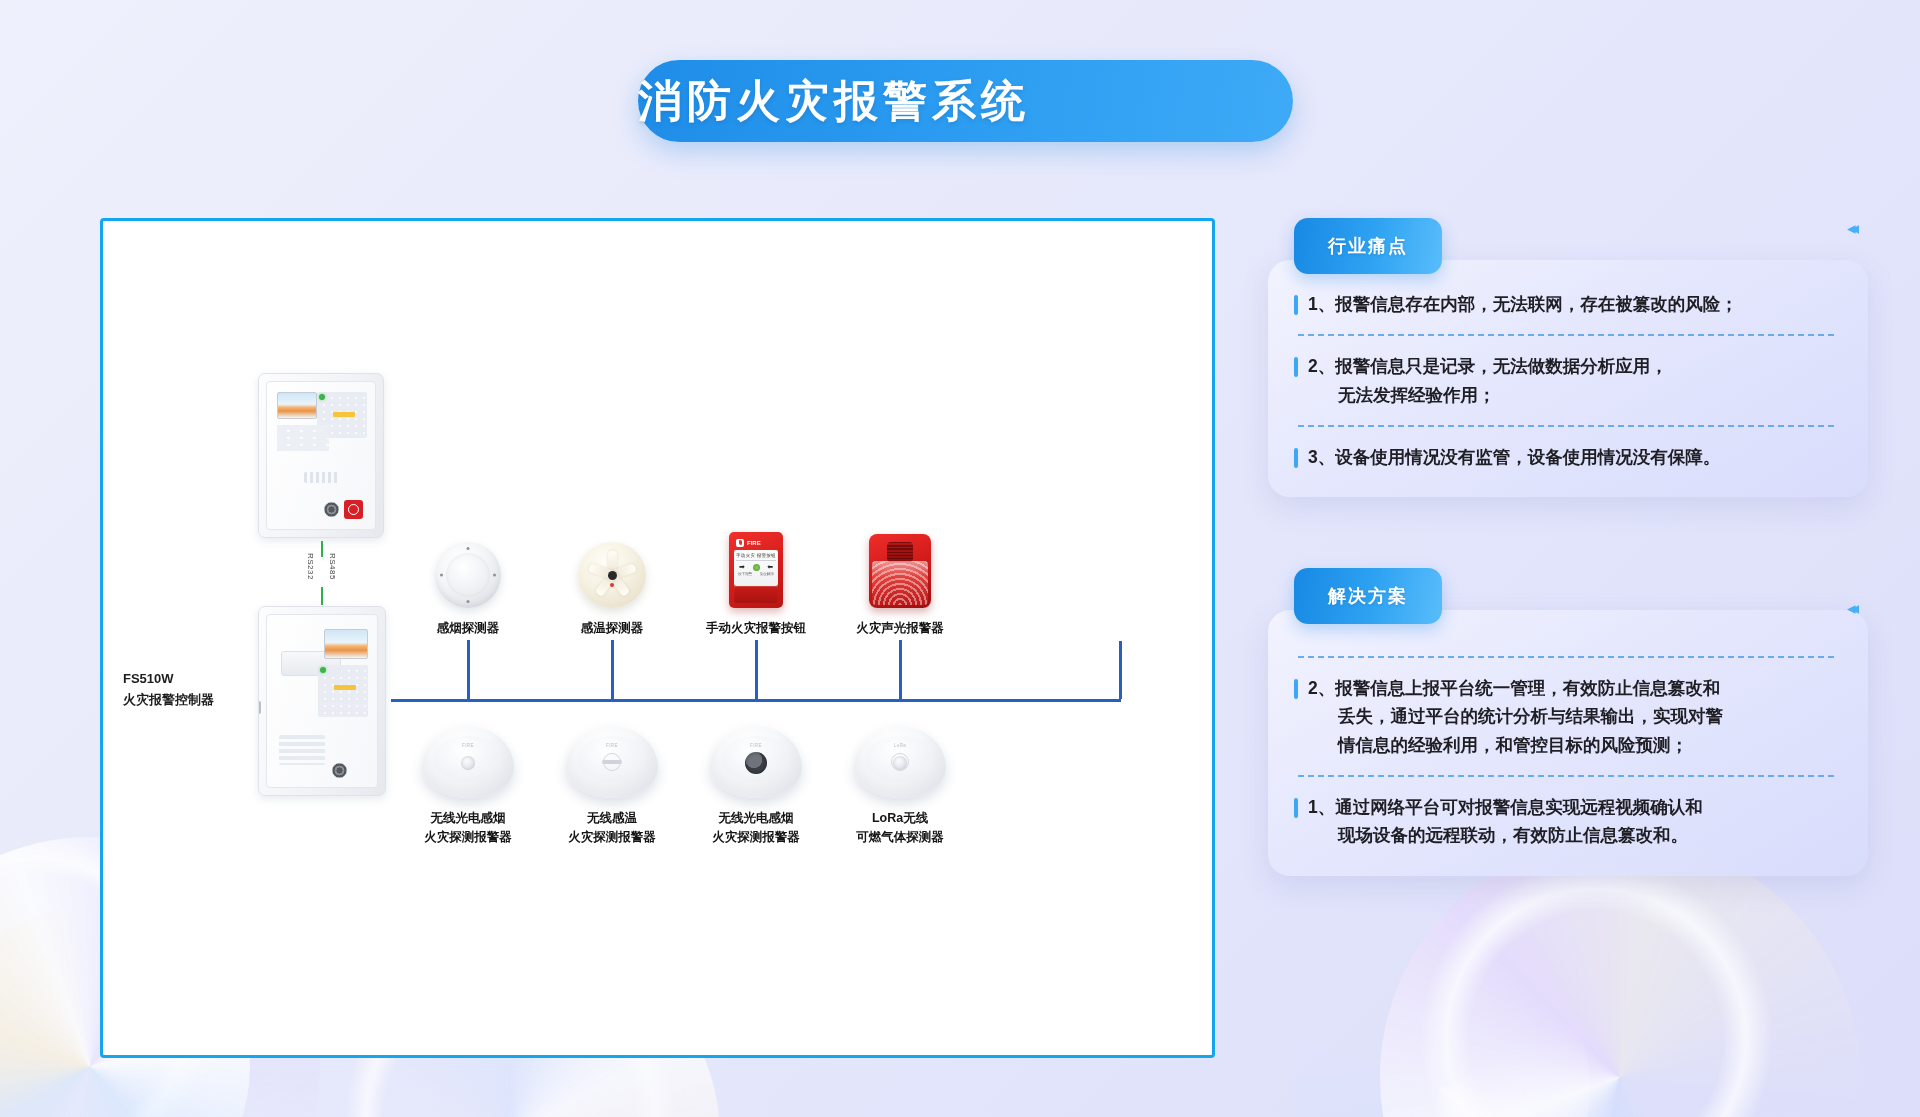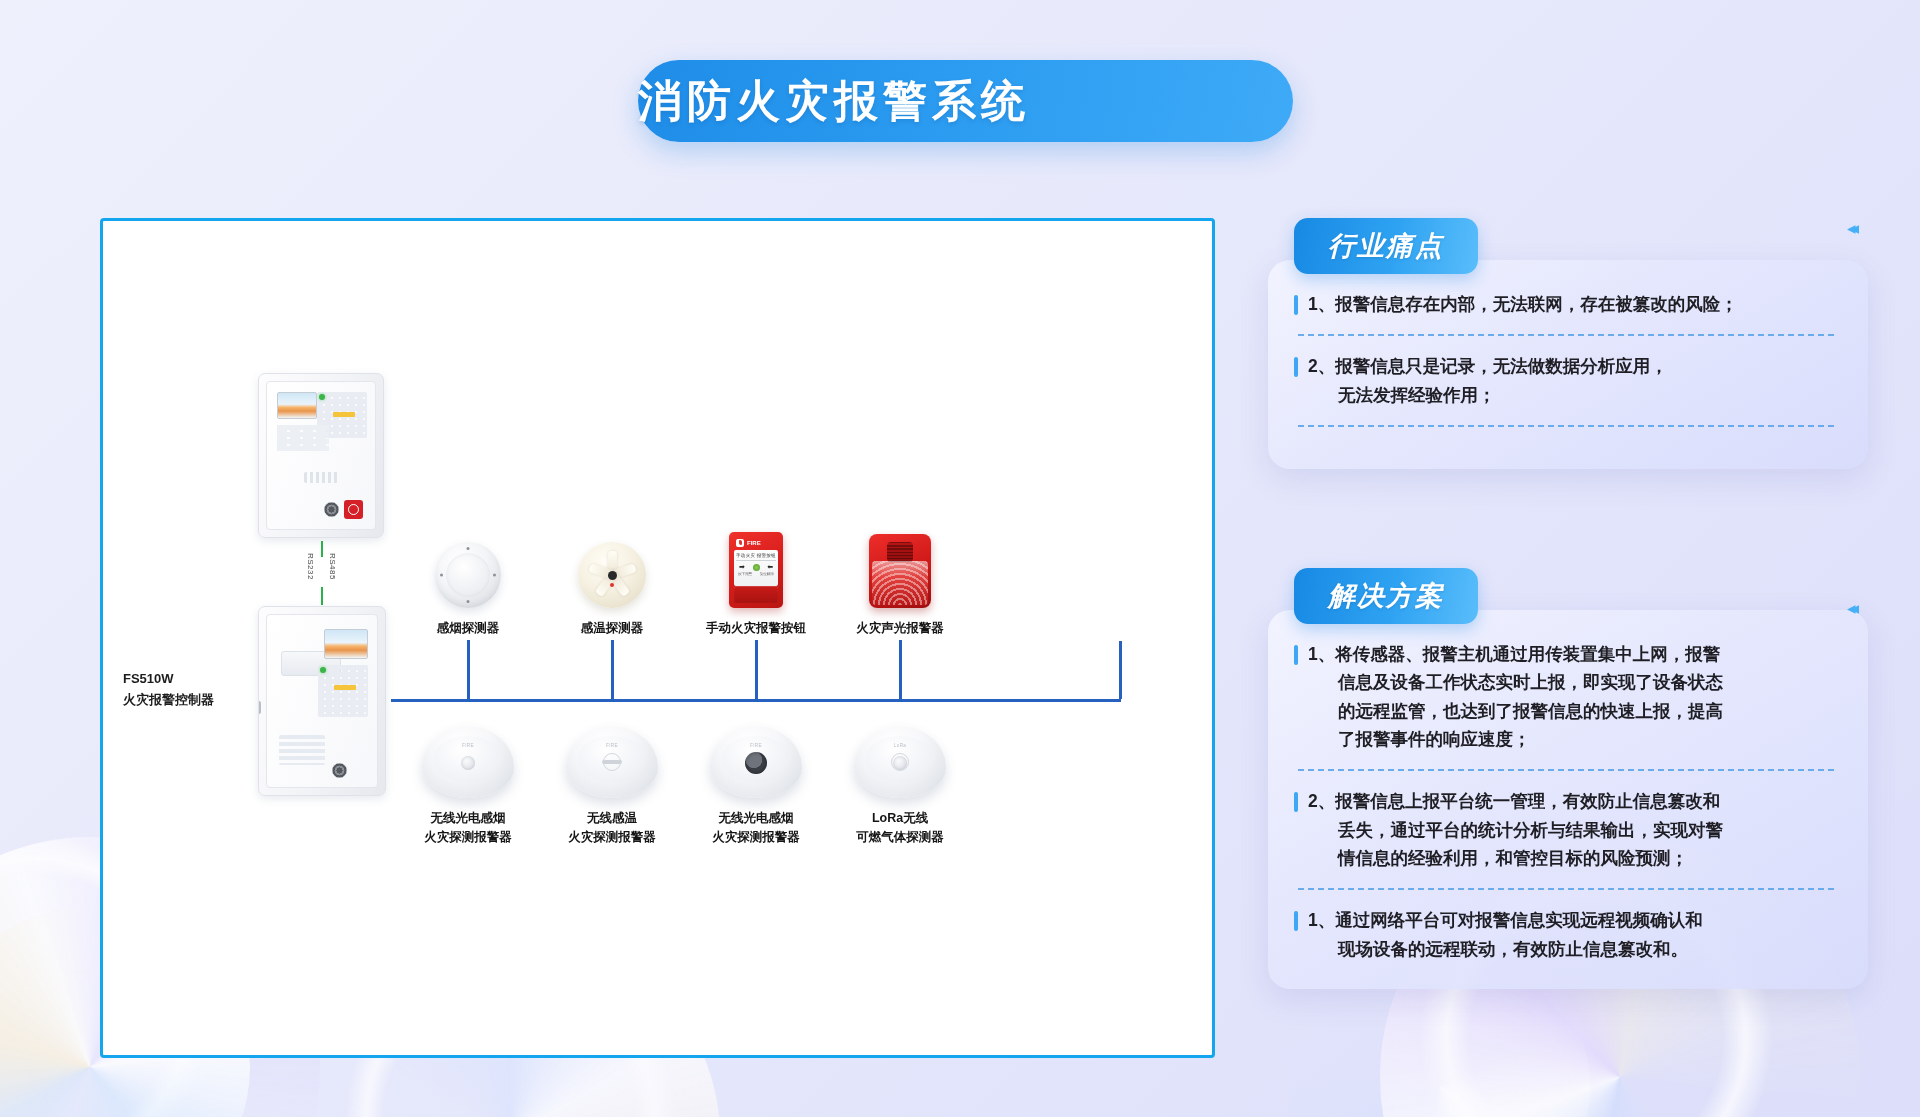--- a/index.html
+++ b/index.html
@@ -427,23 +427,22 @@
   .sec-tab {
     position: relative; z-index: 3;
     margin-left: 26px;
     display: inline-flex; align-items: center;
     height: 56px; padding: 0 34px;
     border-radius: 14px 14px 14px 14px;
     background: linear-gradient(100deg, #1789e4 0%, #2fa3f2 55%, #59bdfb 100%);
     box-shadow: 0 6px 16px rgba(40,140,230,.3);
   }
   .sec-tab h2 {
-    color: #fff; font-size: 27px; font-weight: 700; letter-spacing: 2px;
+    color: #fff; font-size: 18px; font-weight: 700; letter-spacing: 2px;
     text-shadow: 0 1px 3px rgba(0,60,120,.2);
-    font-style: italic;
   }
   .sec-body {
     margin-top: -14px;
     border-radius: 22px;
     background: linear-gradient(150deg, rgba(243,244,255,.94) 0%, rgba(228,231,253,.92) 45%, rgba(216,220,252,.9) 100%);
     box-shadow: 0 10px 30px rgba(90,100,180,.14);
     padding: 30px 34px 26px 26px;
     font-weight: bold;
   }
   .bullet {
@@ -675,40 +674,37 @@
     <div class="bullet">
       <div class="bar"></div>
       <div class="txt">
         <span class="ln">2、报警信息只是记录，无法做数据分析应用，</span>
         <span class="ln ind">无法发挥经验作用；</span>
       </div>
     </div>
 
     <div class="divider"></div>
 
+    <div class="bullet">
+      <div class="bar"></div>
+      <div class="txt">
+        <span class="ln">3、设备使用情况没有监管，设备使用情况没有保障。</span>
+      </div>
+    </div>
 
   </div>
 </div>
 
 <div class="side side-sol">
   <div class="chev">◂◂</div>
   <div class="sec-tab">
     <h2>解决方案</h2>
   </div>
   <div class="sec-body">
 
-    <div class="bullet">
-      <div class="bar"></div>
-      <div class="txt">
-        <span class="ln">1、将传感器、报警主机通过用传装置集中上网，报警</span>
-        <span class="ln ind">信息及设备工作状态实时上报，即实现了设备状态</span>
-        <span class="ln ind">的远程监管，也达到了报警信息的快速上报，提高</span>
-        <span class="ln ind">了报警事件的响应速度；</span>
-      </div>
-    </div>
 
     <div class="divider"></div>
 
     <div class="bullet">
       <div class="bar"></div>
       <div class="txt">
         <span class="ln">2、报警信息上报平台统一管理，有效防止信息篡改和</span>
         <span class="ln ind">丢失，通过平台的统计分析与结果输出，实现对警</span>
         <span class="ln ind">情信息的经验利用，和管控目标的风险预测；</span>
       </div>

